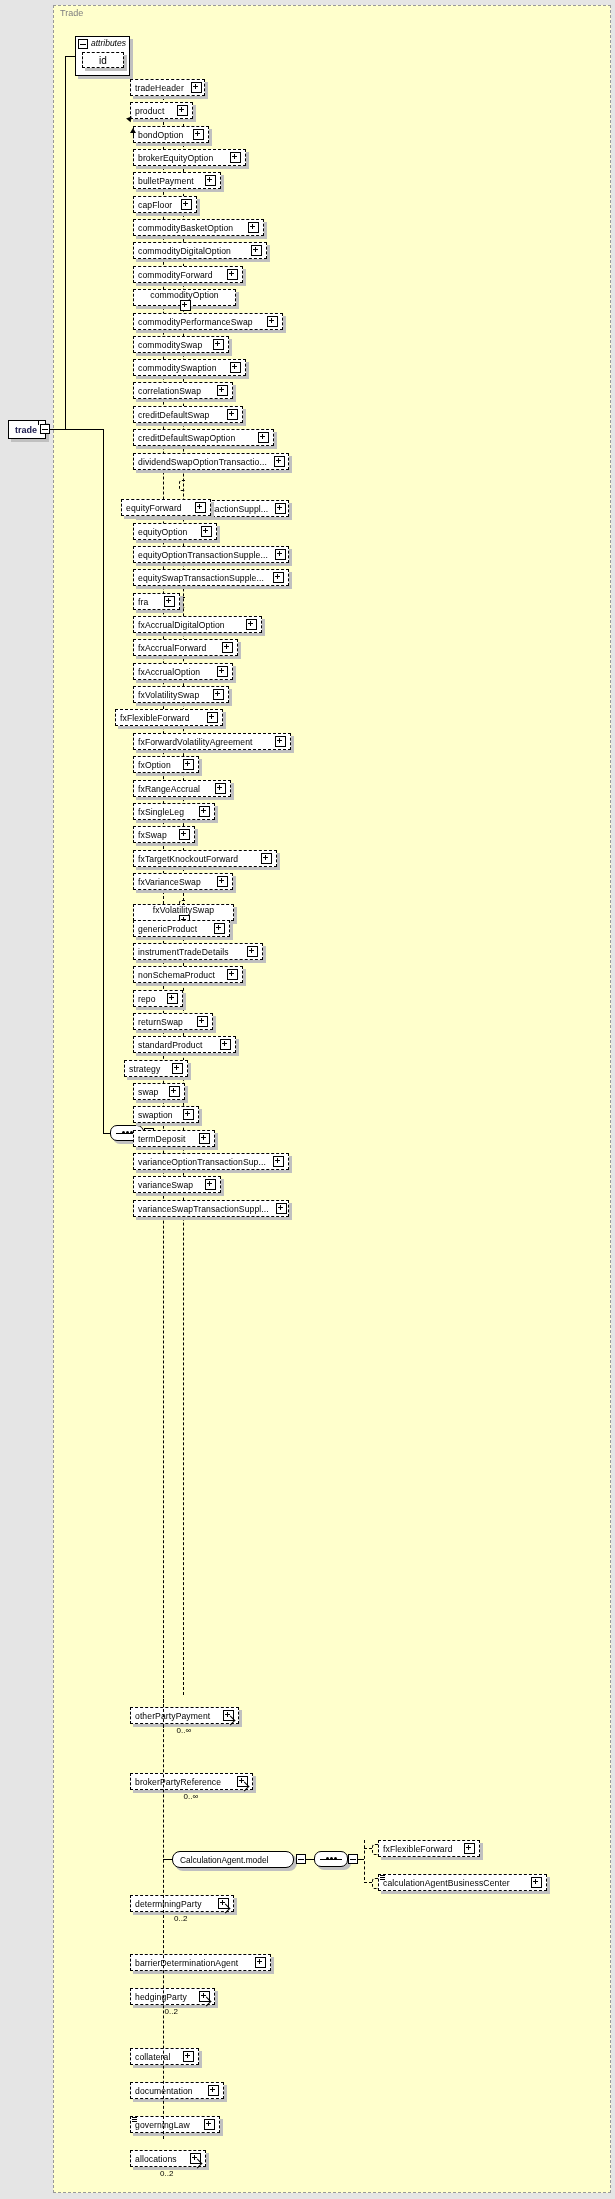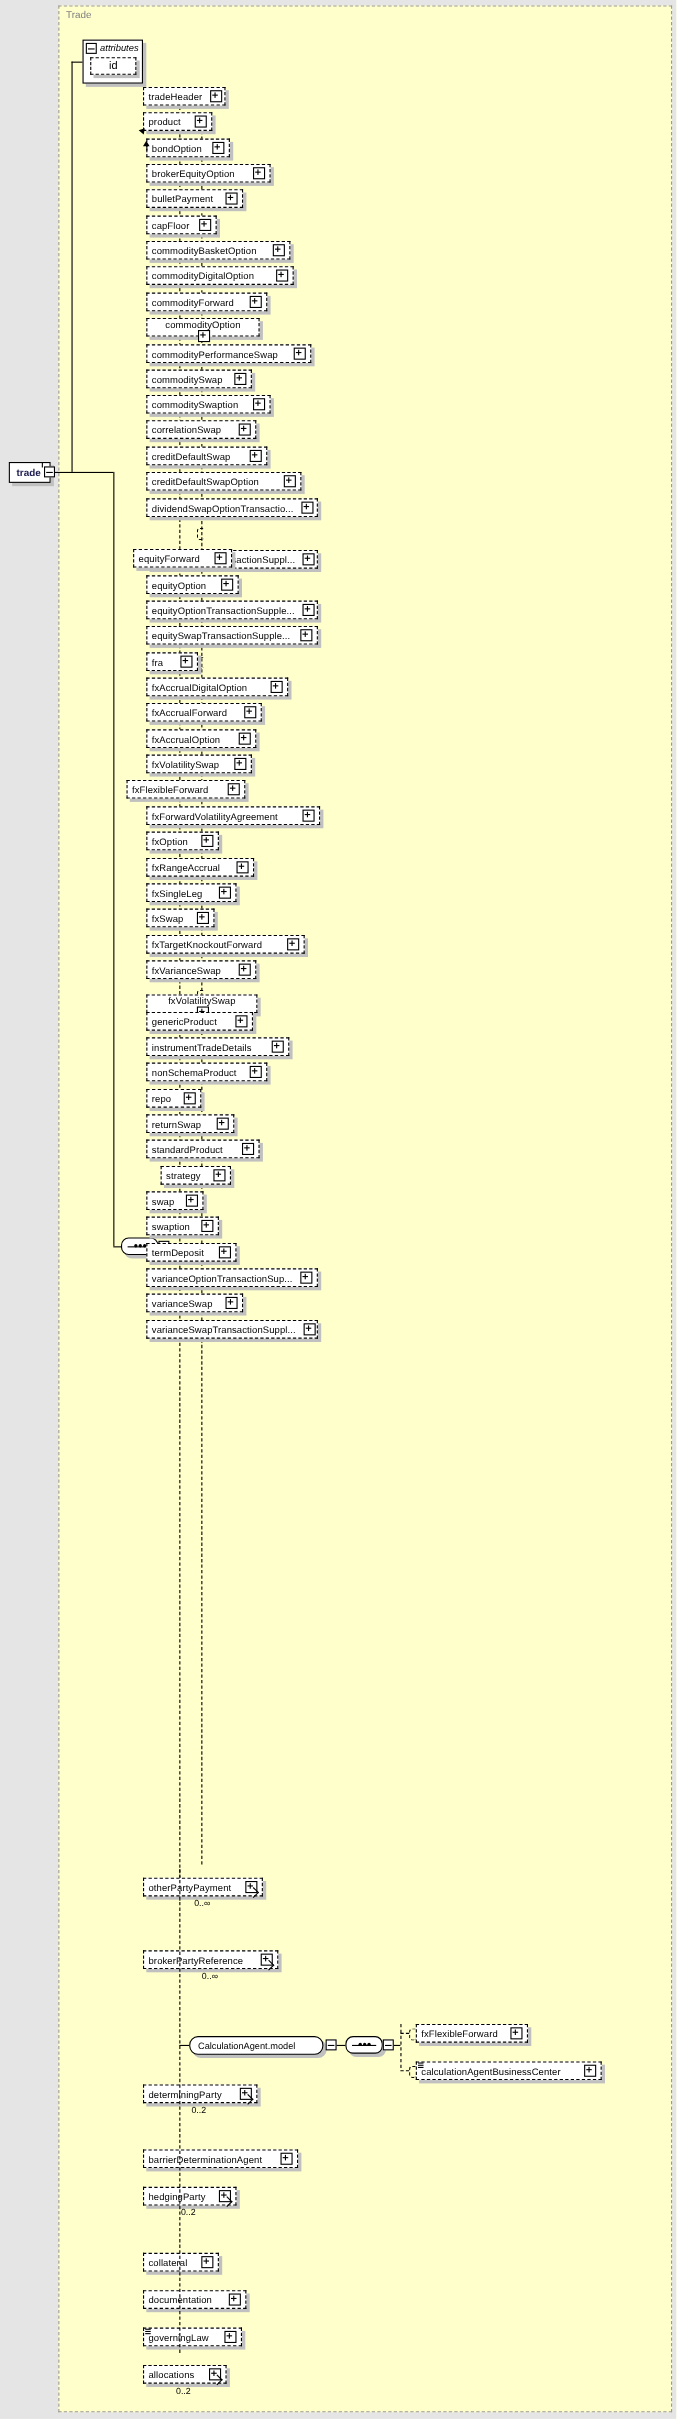--- a/index.html
+++ b/index.html
@@ -478,21 +478,21 @@
         <span class="sp"></span>
         <span class="exp plus"></span>
       </div>
       <div class="stub" style="left: 179px; top: 1040px;"></div>
       <div class="node dashed" style="left: 133px; top: 1036px; width: 103px;">
         <span class="lbl">standardProduct</span>
         <span class="sp"></span>
         <span class="exp plus"></span>
       </div>
       <div class="stub" style="left: 179px; top: 1064px;"></div>
-      <div class="node dashed" style="left: 146px; top: 1060px; width: 64px;">
+      <div class="node dashed" style="left: 124px; top: 1060px; width: 64px;">
         <span class="lbl">strategy</span>
         <span class="sp"></span>
         <span class="exp plus"></span>
       </div>
       <div class="stub" style="left: 179px; top: 1087px;"></div>
       <div class="node dashed" style="left: 133px; top: 1083px; width: 52px;">
         <span class="lbl">swap</span>
         <span class="sp"></span>
         <span class="exp plus"></span>
       </div>

